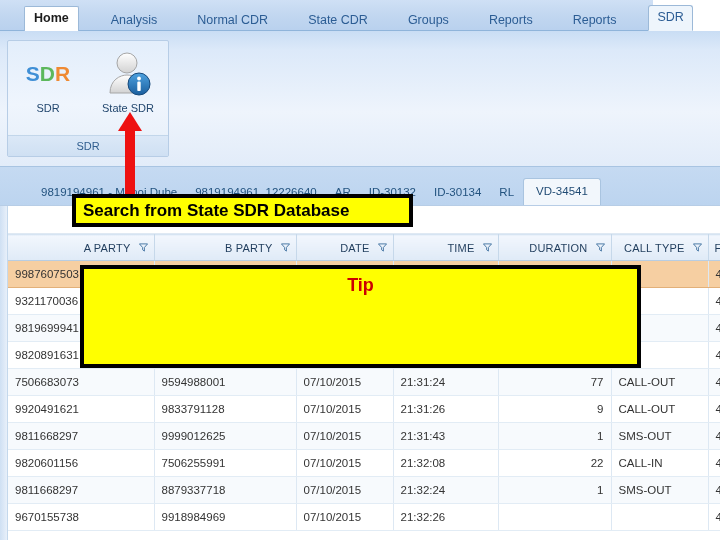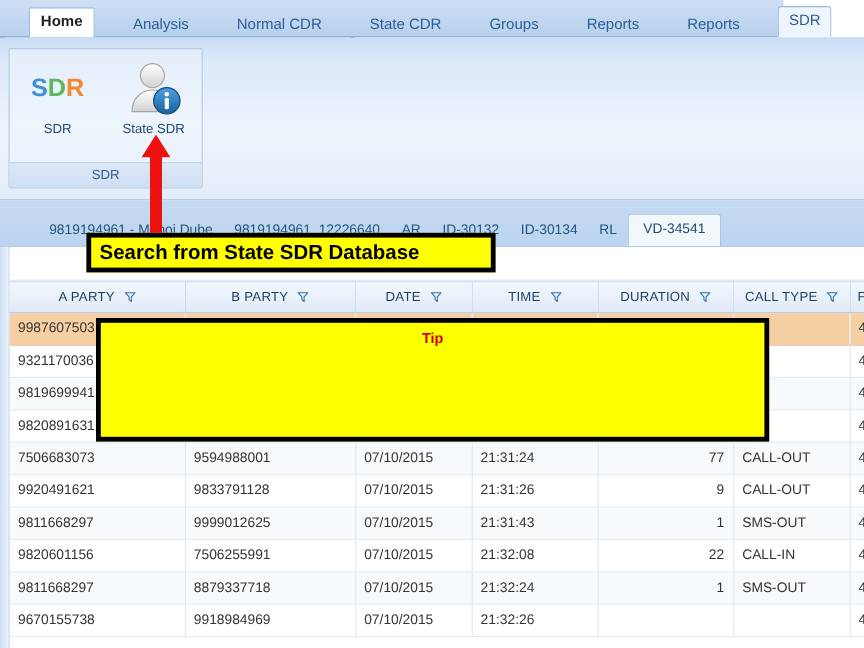--- a/index.html
+++ b/index.html
@@ -185,21 +185,21 @@
     font-weight: normal;
     color: #1f3c5c;
     letter-spacing: .2px;
     position: relative;
     padding: 0 6px;
     text-align: center;
     white-space: nowrap;
     overflow: hidden;
   }
   table.cdr th .th-wrap {
-    display: flex; align-items: center; justify-content: center; gap: 8px;
+    display: flex; align-items: center; justify-content: flex-end; gap: 8px;
   }
   .filter-ico { width: 9px; height: 9px; flex: 0 0 auto; }
   table.cdr td {
     height: 26px;
     border-right: 1px solid #dde8f3;
     border-bottom: 1px solid #e2ecf5;
     padding: 0 7px;
     white-space: nowrap;
     overflow: hidden;
     color: #333;
@@ -231,21 +231,21 @@
     margin-left: 36px;
   }
   #tip-callout {
     left: 80px; top: 265px;
     width: 561px; height: 103px;
     padding: 0;
   }
   #tip-callout .tip-title {
     text-align: center;
     color: #cc0000;
-    font-size: 12px;
+    font-size: 18px;
     font-weight: bold;
     margin-top: 6px;
   }
   #tip-callout .tip-lines {
     margin-top: 17px;
     padding-left: 4px;
     font-size: 15.5px;
     line-height: 22px;
   }
   #press-callout {

